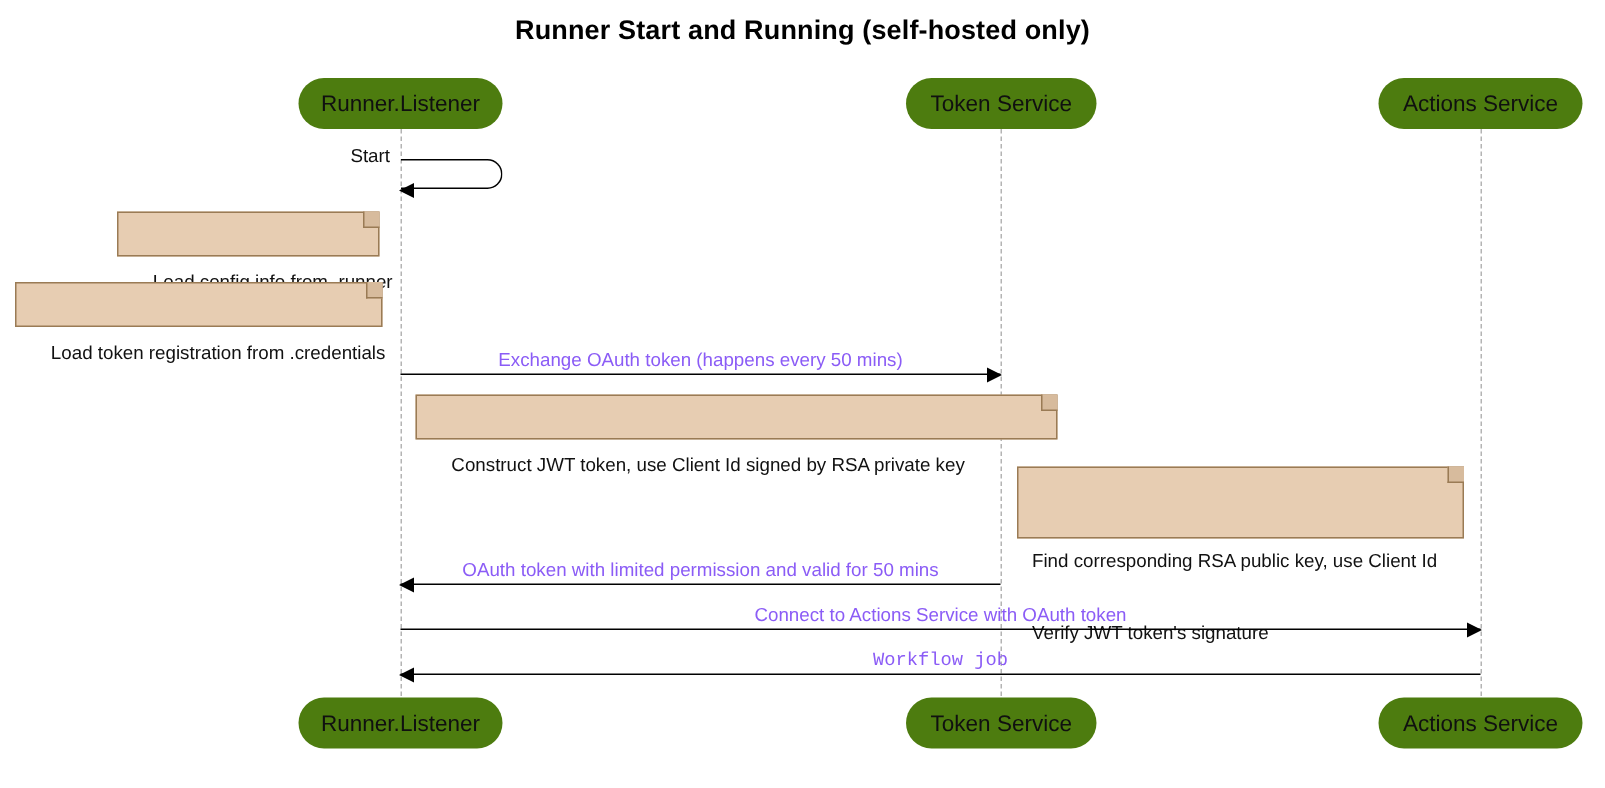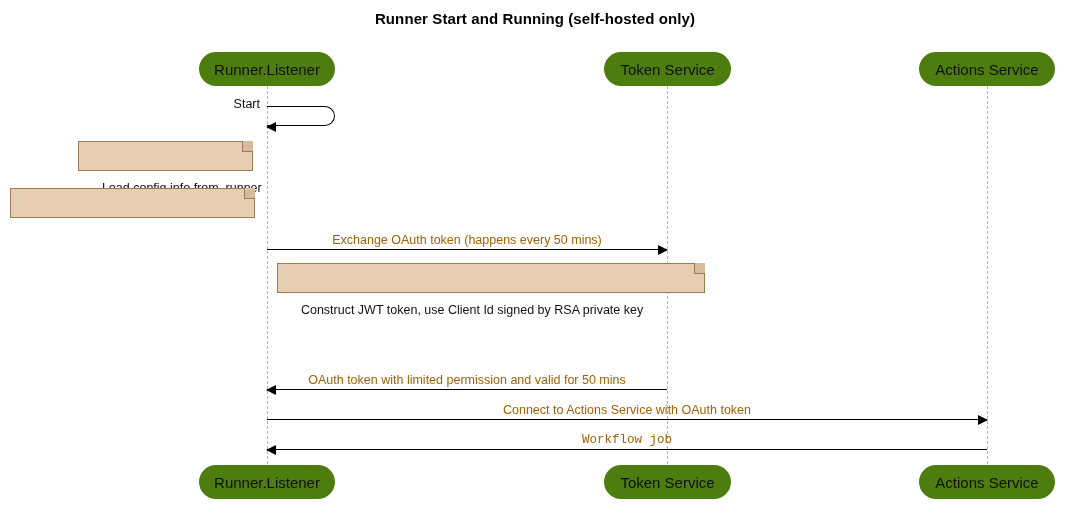--- a/index.html
+++ b/index.html
@@ -9,21 +9,21 @@
     font-family:"Liberation Sans", sans-serif;
     overflow:hidden;
     position:relative;
   }
   #diagram{position:absolute;left:0;top:0;width:1070px;height:525px;}
 
   .title{
     position:absolute;
     left:0;top:10px;width:1070px;
     text-align:center;
-    font-size:15px;
+    font-size:18px;
     font-weight:bold;
     color:#000000;
     letter-spacing:0.1px;
   }
 
   
   .participant{
     position:absolute;
     height:34px;
     background:#4d7c0f;
@@ -79,21 +79,21 @@
     border-bottom:5px solid transparent;
   }
   .msg.right .head{right:-1px;border-left:10px solid #000000;}
   .msg.left  .head{left:-1px; border-right:10px solid #000000;}
   .msg .label{
     position:absolute;
     bottom:3px;
     width:100%;
     text-align:center;
     font-size:12.5px;
-    color:#a16207;
+    color:#8b5cf6;
     white-space:nowrap;
   }
 
   
   .selfmsg{position:absolute;}
   .selfmsg .loop{
     position:absolute;left:0;top:0;
     width:100%;height:100%;
     border:1.4px solid #000000;
     border-left:none;
@@ -144,33 +144,39 @@
     <div class="label">Start</div>
   </div>
 
   <div class="note" style="left:78px;top:141px;width:175px;height:30px;">
     <span class="fold"></span>
     <span>Load config info from .runner</span>
   </div>
 
   <div class="note" style="left:10px;top:188px;width:245px;height:30px;">
     <span class="fold"></span>
+    <span>Load token registration from .credentials</span>
   </div>
 
   <div class="msg right" style="left:267px;top:249px;width:400px;">
     <div class="line"></div>
     <div class="head"></div>
     <div class="label">Exchange OAuth token (happens every 50 mins)</div>
   </div>
 
   <div class="note" style="left:277px;top:263px;width:428px;height:30px;">
     <span class="fold"></span>
     <span>Construct JWT token, use Client Id signed by RSA private key</span>
   </div>
 
+  <div class="note" style="left:678px;top:311px;width:298px;height:48px;">
+    <span class="fold"></span>
+    <div>Find corresponding RSA public key, use Client Id</div>
+    <div>Verify JWT token's signature</div>
+  </div>
 
   <div class="msg left" style="left:267px;top:389px;width:400px;">
     <div class="line"></div>
     <div class="head"></div>
     <div class="label">OAuth token with limited permission and valid for 50 mins</div>
   </div>
 
   <div class="msg right" style="left:267px;top:419px;width:720px;">
     <div class="line"></div>
     <div class="head"></div>

